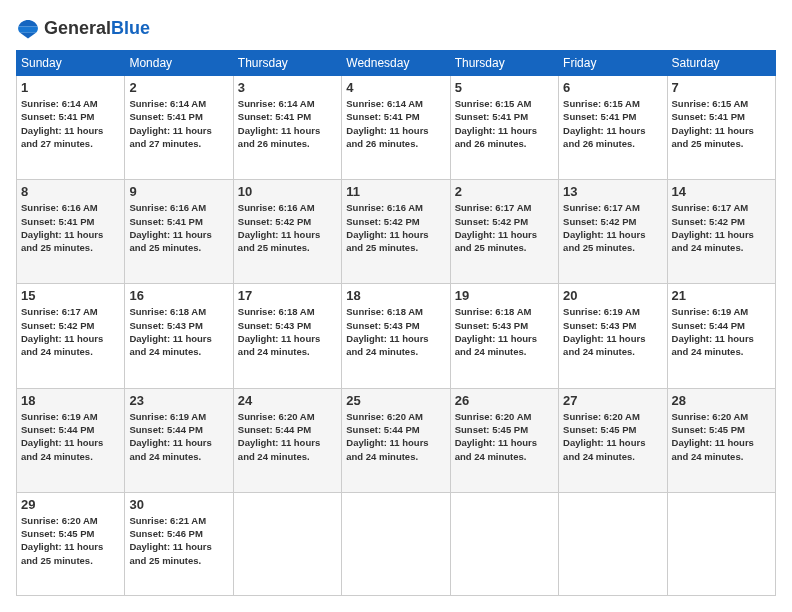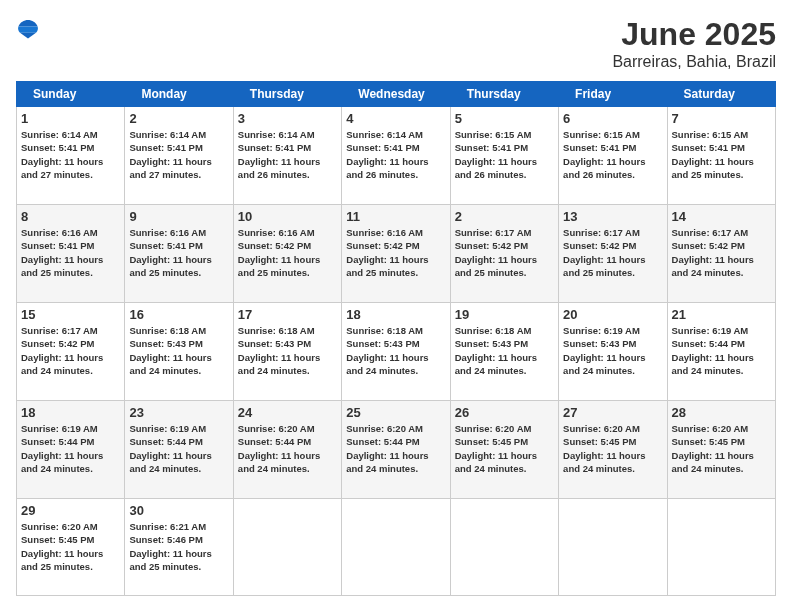--- a/index.html
+++ b/index.html
@@ -56,24 +56,24 @@
     }
     .calendar-table {
       width: 100%;
       border-collapse: collapse;
       flex: 1;
       font-size: 10px;
     }
     .calendar-table th {
       background-color: #1565c0;
       color: white;
-      padding: 5px 16px;
+      padding: 5px 4px;
       text-align: left;
       font-size: 12px;
-      font-weight: bold;
+      font-weight: normal;
       border: 1px solid #1565c0;
     }
     .calendar-table td {
       vertical-align: top;
       padding: 4px;
       border: 1px solid #ccc;
       width: calc(100% / 7);
       height: 80px;
       background: #fff;
     }
@@ -105,24 +105,23 @@
 <body>
 
 <div class="page">
   <div class="header">
     <div class="logo">
       <svg class="logo-icon" viewBox="0 0 30 30" xmlns="http://www.w3.org/2000/svg">
         <path d="M15 5 C10 5 5 8 3 13 L27 13 C25 8 20 5 15 5Z" fill="#1565c0"></path>
         <path d="M3 13 C2 16 3 19 5 21 L25 21 C27 19 28 16 27 13Z" fill="#1976d2"></path>
         <path d="M5 21 L15 28 L25 21Z" fill="#1565c0"></path>
       </svg>
-    </div>
-    <div class="title-area">
-      <div class="month-title">June 2025</div>
-      <div class="location-title">Barreiras, Bahia, Brazil</div>
+      <div>
+        <span class="logo-text-general">General</span><span class="logo-text-blue">Blue</span>
+      </div>
     </div>
   </div>
 
   <table class="calendar-table">
     <thead>
       <tr>
         <th>Sunday</th>
         <th>Monday</th>
         <th>Thursday</th>
         <th>Wednesday</th>

